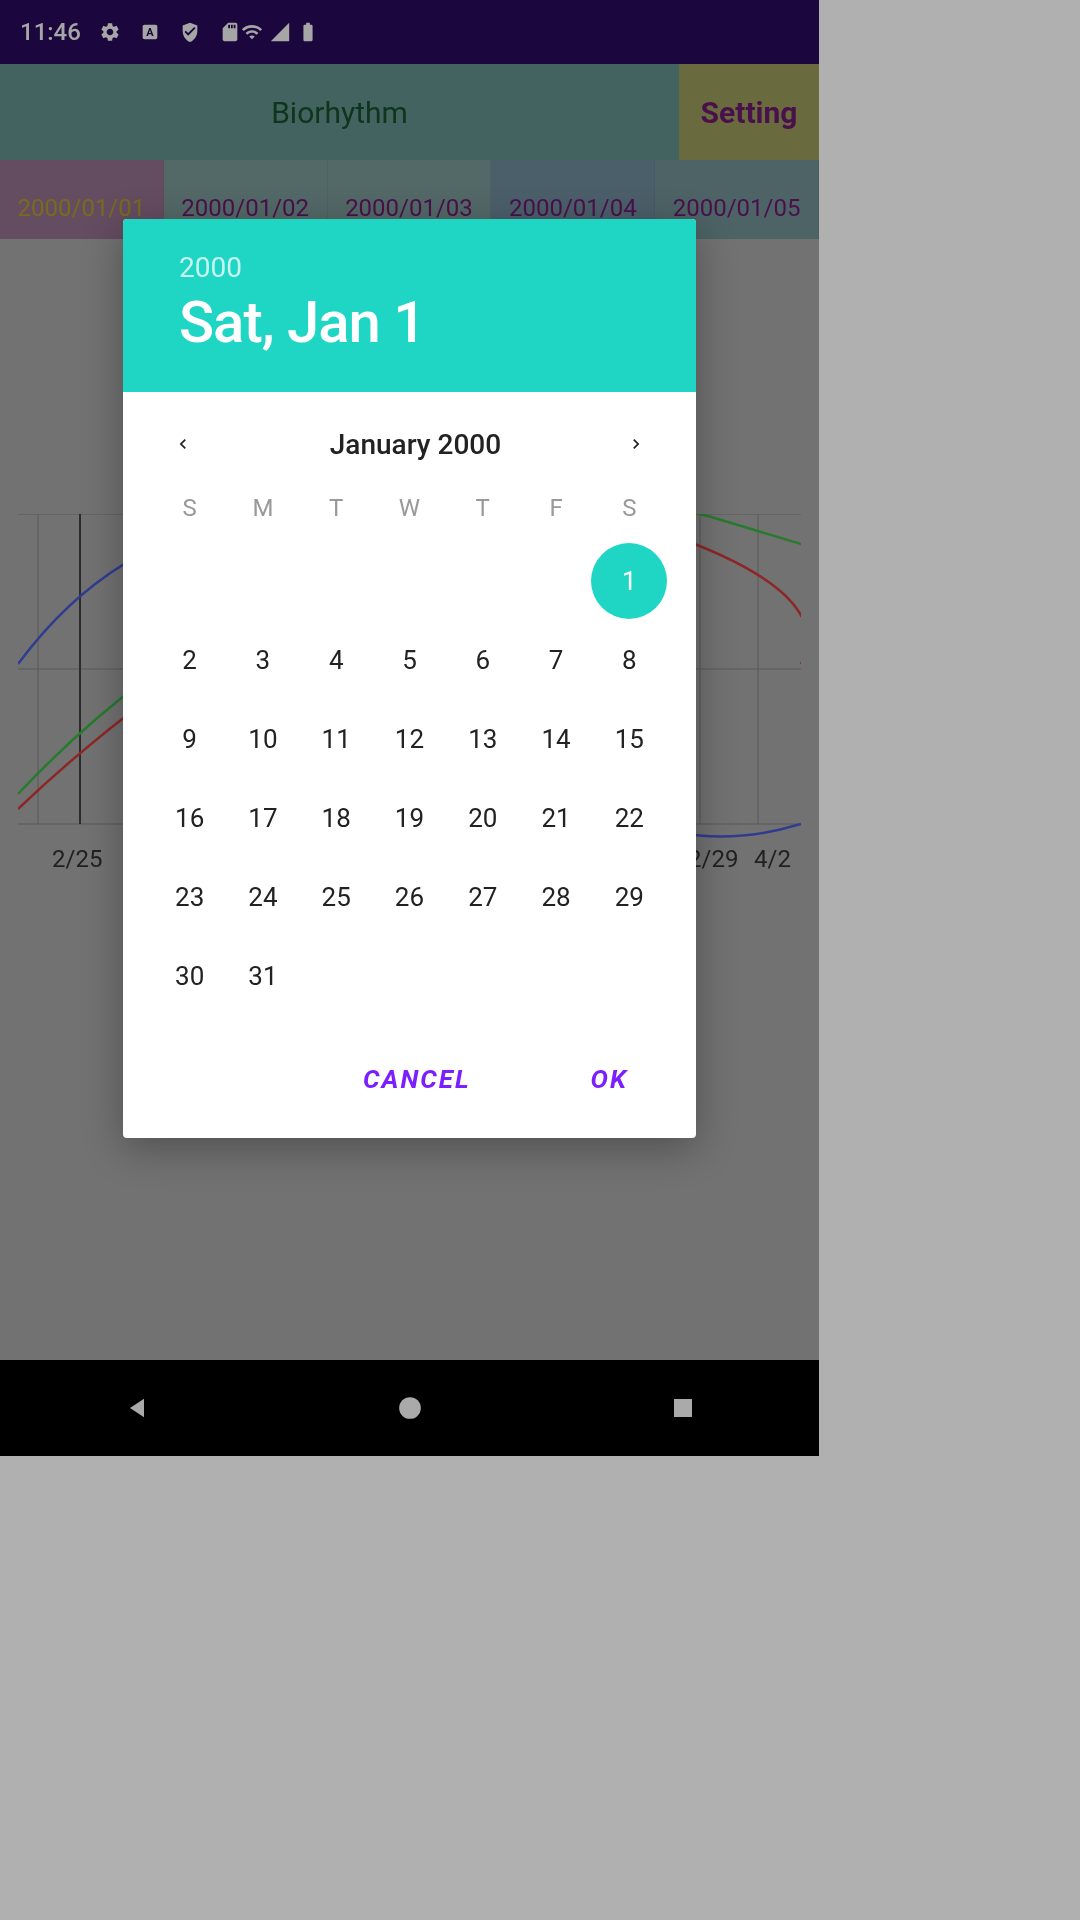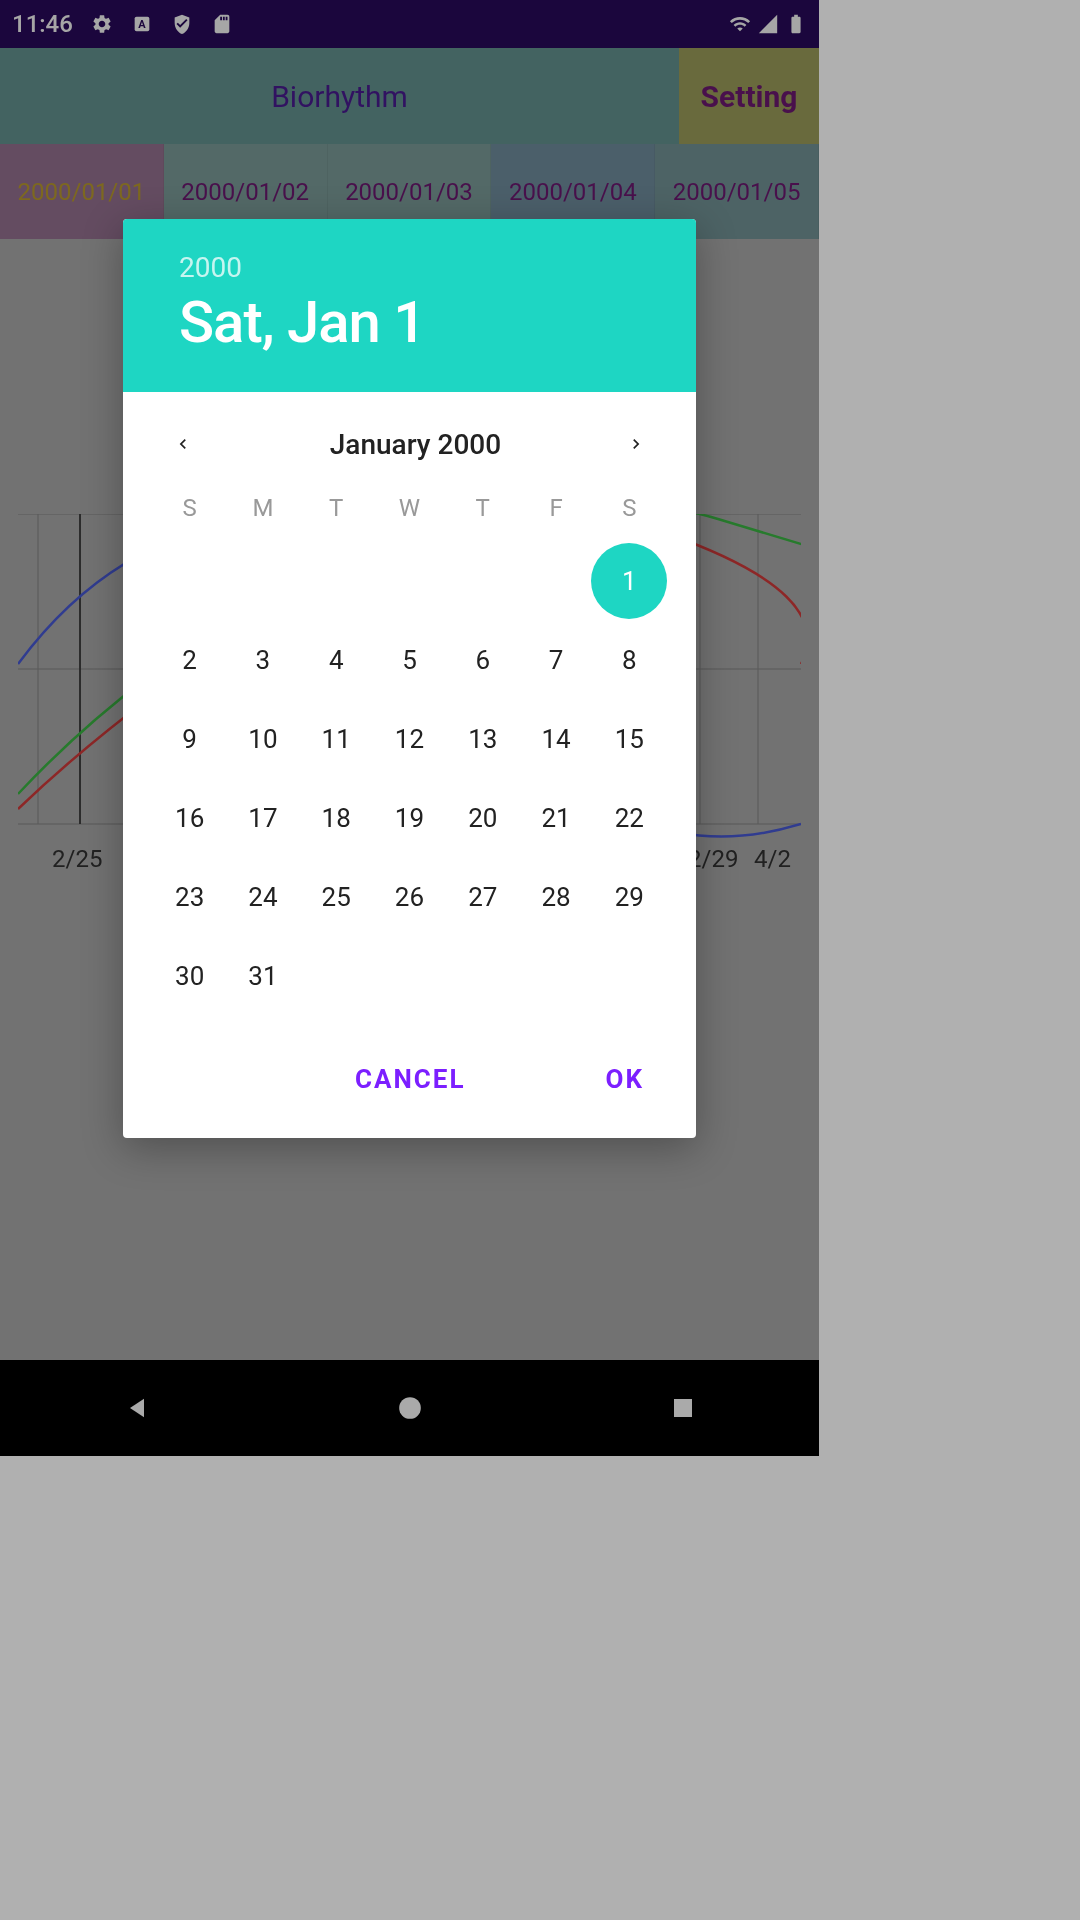--- a/index.html
+++ b/index.html
@@ -11,26 +11,25 @@
     body {
       width: 819px;
       height: 1456px;
       background: #b0b0b0;
       position: relative;
       overflow: hidden;
     }
     
     
     .status-bar {
-      height: 48px;
+      height: 64px;
       background: #2a0a5e;
       display: flex;
       align-items: center;
-      justify-content: space-between;
-      padding: 0 12px;
+      padding: 0 20px;
       color: white;
     }
     .status-left {
       display: flex;
       align-items: center;
       gap: 18px;
     }
     .status-time {
       font-size: 24px;
       font-weight: 500;
@@ -50,21 +49,21 @@
     .app-header {
       height: 96px;
       display: flex;
       background: rgba(96, 151, 147, 0.85);
     }
     .header-tab {
       display: flex;
       align-items: center;
       justify-content: center;
       font-size: 30px;
-      color: #4c1d95;
+      color: #14532d;
     }
     .header-tab-main {
       flex: 1;
       background: rgba(96, 151, 147, 0.3);
     }
     .header-tab-setting {
       width: 140px;
       background: rgba(170, 165, 85, 0.85);
       color: #701a75;
       font-weight: bold;
@@ -216,22 +215,23 @@
       z-index: 0;
     }
     .day-cell.selected span {
       position: relative;
       z-index: 1;
       color: white;
     }
     .picker-buttons {
       display: flex;
       justify-content: flex-end;
-      padding: 14px 22px 30px;
-      gap: 80px;
+      padding: 14px 38px 30px;
+      gap: 60px;
+      font-style: italic;
     }
     .picker-button {
       font-size: 26px;
       font-weight: 700;
       letter-spacing: 2px;
       color: #7c1fff;
       padding: 14px 30px;
       cursor: pointer;
     }
     

